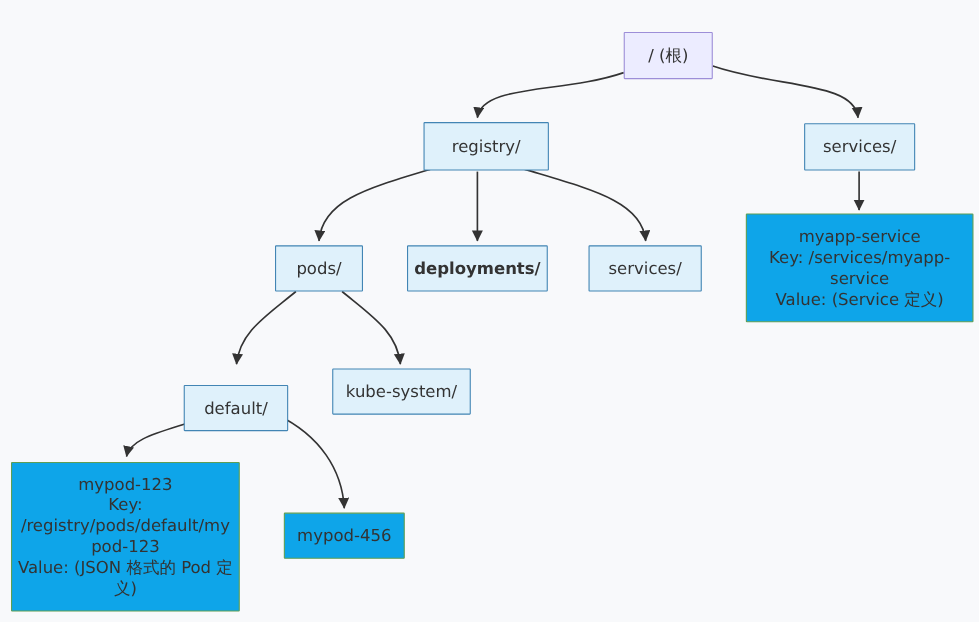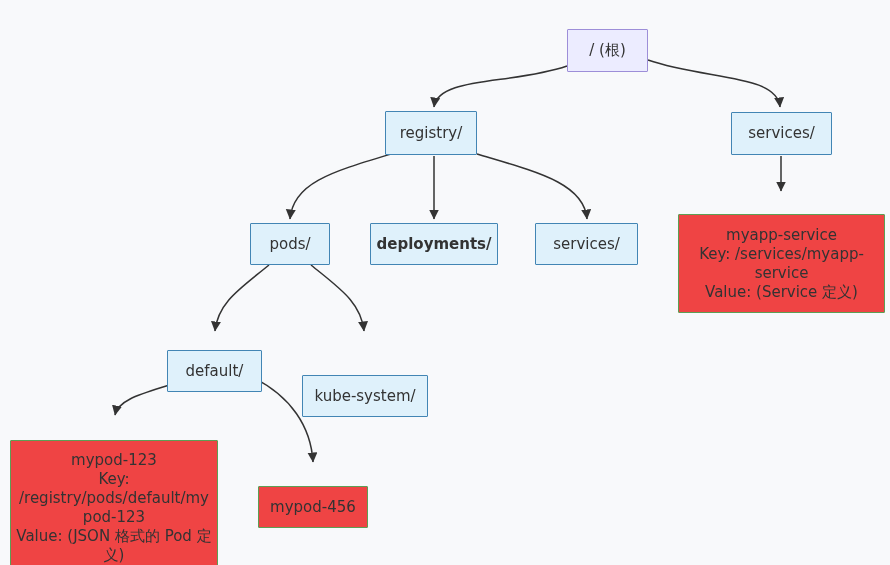--- a/index.html
+++ b/index.html
@@ -30,23 +30,22 @@
   }
   .node-root{
     background:#ececff;
     border:1.4px solid #9d8ed8;
   }
   .node-dir{
     background:#dff1fb;
     border:1.4px solid #4285b4;
   }
   .node-leaf{
-    background:#ef4444;
+    background:#0ea5e9;
     border:1.4px solid #5d9e54;
-    margin-top:20px;
   }
   .line{white-space:nowrap;}
 </style>
 </head>
 <body>
 
 <div class="canvas">
 
   <svg class="edges" width="890" height="565">
     <defs>
@@ -65,21 +64,21 @@
       <path d="M193,377 C153,392 119,396 115,415" marker-end="url(#arrow)"></path>
       <path d="M252,377 C291,396 311,427 313,462" marker-end="url(#arrow)"></path>
       <path d="M781,156 L781,191" marker-end="url(#arrow)"></path>
     </g>
   </svg>
 
   <div class="node node-root" style="left:567px;top:29px;width:81px;height:43px;">
     <span class="line">/ (根)</span>
   </div>
 
-  <div class="node node-dir" style="left:385px;top:111px;width:92px;height:44px;">
+  <div class="node node-dir" style="left:385px;top:111px;width:114px;height:44px;">
     <span class="line">registry/</span>
   </div>
 
   <div class="node node-dir" style="left:731px;top:112px;width:101px;height:43px;">
     <span class="line">services/</span>
   </div>
 
   <div class="node node-dir" style="left:250px;top:223px;width:80px;height:42px;">
     <span class="line">pods/</span>
   </div>
@@ -89,21 +88,21 @@
   </div>
 
   <div class="node node-dir" style="left:535px;top:223px;width:103px;height:42px;">
     <span class="line">services/</span>
   </div>
 
   <div class="node node-dir" style="left:167px;top:350px;width:95px;height:42px;">
     <span class="line">default/</span>
   </div>
 
-  <div class="node node-dir" style="left:302px;top:335px;width:126px;height:42px;margin-top:40px;">
+  <div class="node node-dir" style="left:302px;top:335px;width:126px;height:42px;">
     <span class="line">kube-system/</span>
   </div>
 
   <div class="node node-leaf" style="left:10px;top:420px;width:208px;height:136px;">
     <div class="line">mypod-123</div>
     <div class="line">Key:</div>
     <div class="line">/registry/pods/default/my</div>
     <div class="line">pod-123</div>
     <div class="line">Value: (JSON 格式的 Pod 定</div>
     <div class="line">义)</div>

